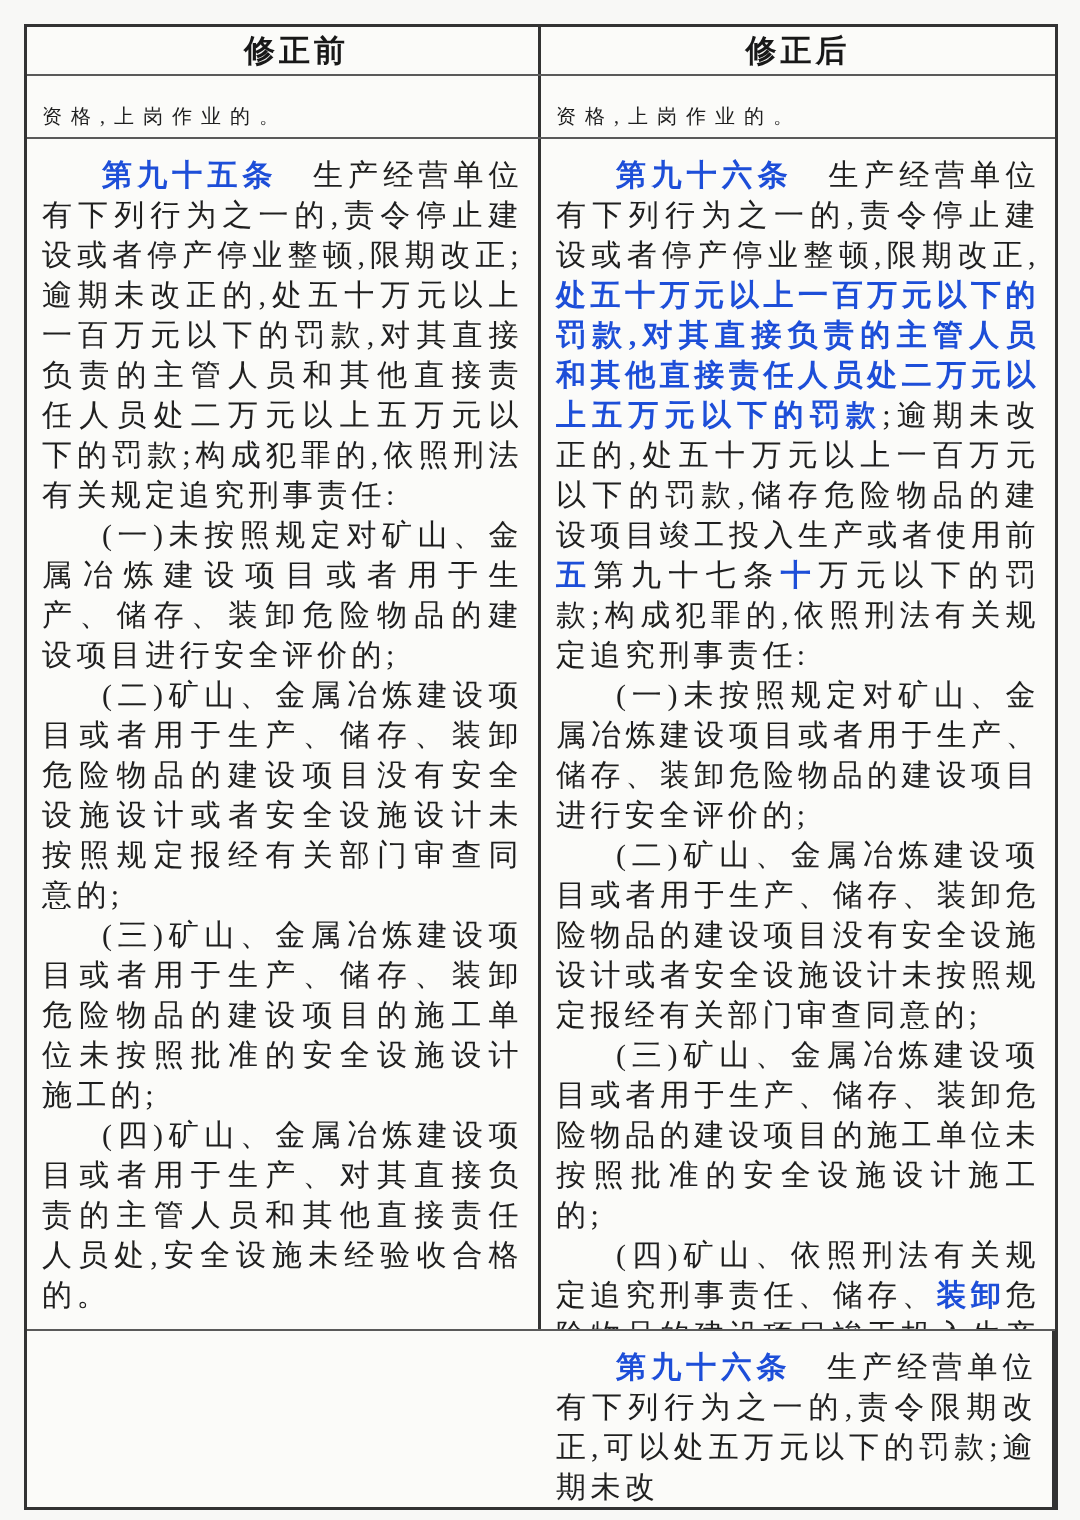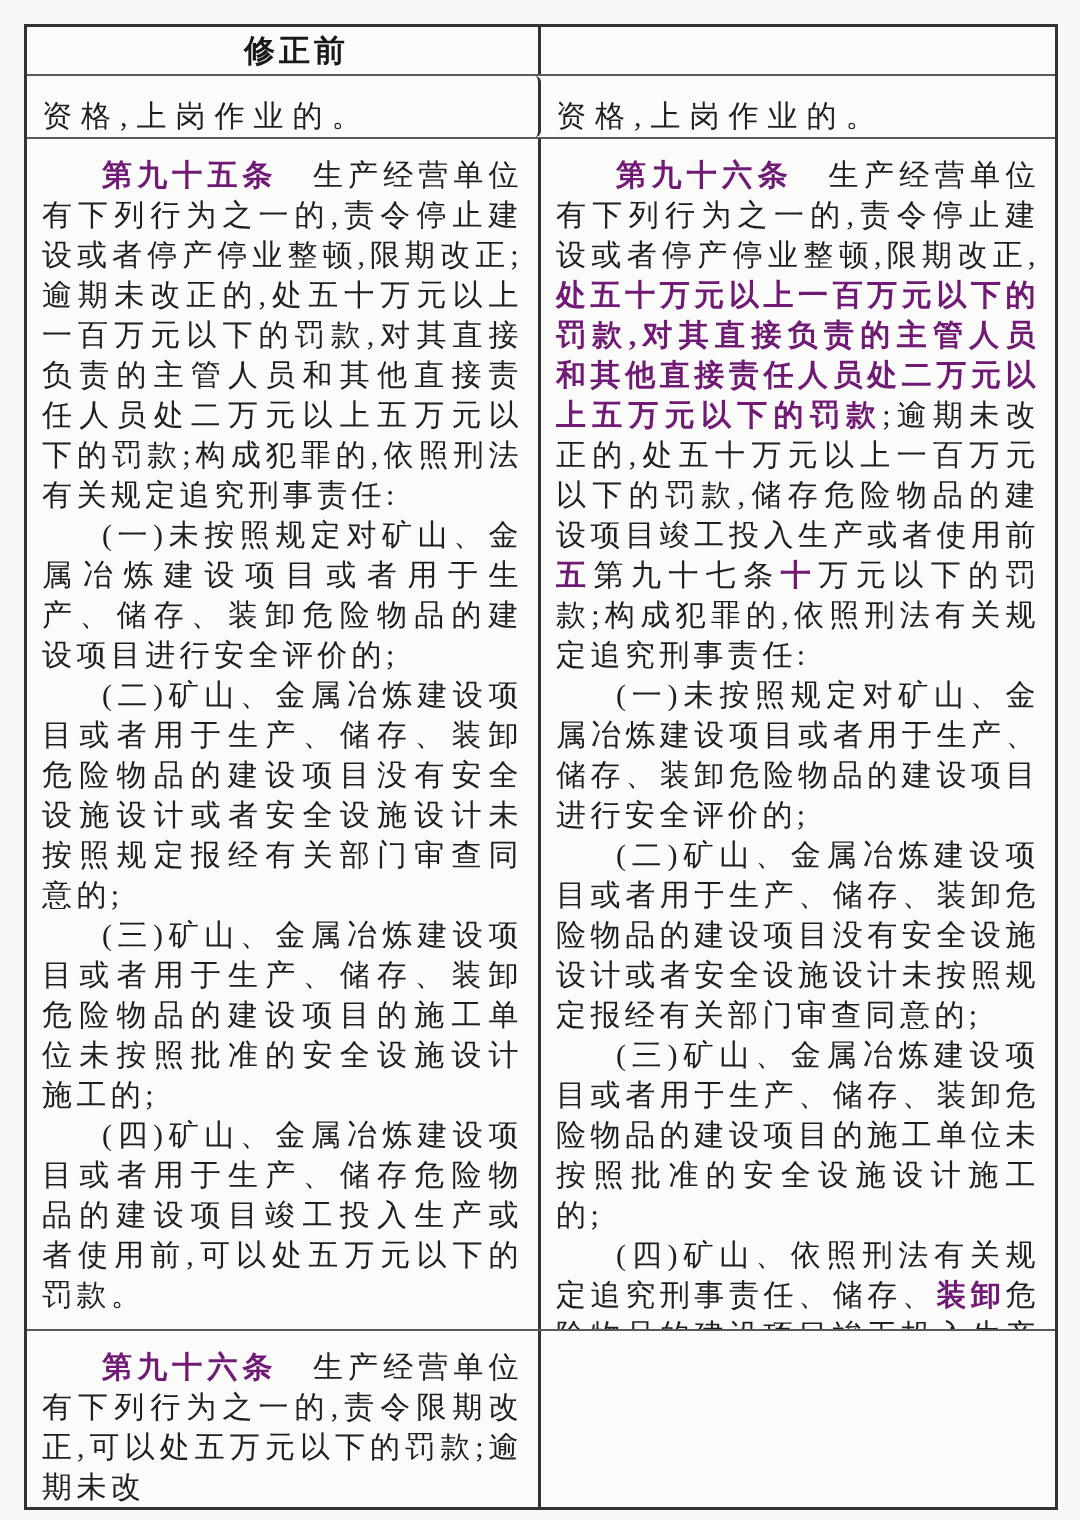--- a/index.html
+++ b/index.html
@@ -29,86 +29,86 @@
     background: #fbfbf9;
   }
   .row {
     display: flex;
     flex-direction: row;
     box-sizing: border-box;
   }
   .row-header   { height: 66px;  border-bottom: 2px solid #5a5a5a; }
   .row-fragment { height: 84px;  border-bottom: 2px solid #5a5a5a; }
   .row-main     { height: 1192px; border-bottom: 2px solid #5a5a5a; }
-  .row-bottom   { flex: 1; }
+  .row-bottom   { flex: 1; justify-content: flex-end; }
   .cell {
     box-sizing: border-box;
     width: 50%;
     overflow: hidden;
   }
   .cell-left {
     border-right: 3px solid #333333;
     padding-left: 28px;
   }
   .header-cell {
     display: flex;
     align-items: center;
     justify-content: center;
     font-size: 31px;
     font-weight: bold;
     letter-spacing: 4px;
     color: #181818;
   }
   .frag-cell {
     padding: 20px 14px 0 15px;
-    font-size: 30px;
+    font-size: 20px;
     line-height: 40px;
     letter-spacing: 9px;
     white-space: nowrap;
-    border-radius: 6px;
   }
   .body-cell {
     padding: 16px 15px 0 15px;
     font-size: 30px;
     line-height: 40px;
     letter-spacing: 4.4px;
     text-align: justify;
     text-justify: inter-character;
   }
   .para {
     margin: 0;
     text-indent: 2em;
   }
   .seg-bold {
     font-weight: bold;
-    color: #701a75;
+    color: #1d4ed8;
   }
 </style>
 </head>
 <body>
 
 <div class="page">
   <div class="cmp-table">
 
     <div class="row row-header">
       <div class="cell cell-left header-cell">修正前</div>
+      <div class="cell header-cell">修正后</div>
     </div>
 
     <div class="row row-fragment">
       <div class="cell cell-left frag-cell">资格,上岗作业的。</div>
       <div class="cell frag-cell">资格,上岗作业的。</div>
     </div>
 
     <div class="row row-main">
       <div class="cell cell-left body-cell">
           <p class="para"><span class="seg-bold">第九十五条</span><span>　生产经营单位有下列行为之一的,责令停止建设或者停产停业整顿,限期改正;逾期未改正的,处五十万元以上一百万元以下的罚款,对其直接负责的主管人员和其他直接责任人员处二万元以上五万元以下的罚款;构成犯罪的,依照刑法有关规定追究刑事责任:</span></p>
           <p class="para"><span>(一)未按照规定对矿山、金属冶炼建设项目或者用于生产、储存、装卸危险物品的建设项目进行安全评价的;</span></p>
           <p class="para"><span>(二)矿山、金属冶炼建设项目或者用于生产、储存、装卸危险物品的建设项目没有安全设施设计或者安全设施设计未按照规定报经有关部门审查同意的;</span></p>
           <p class="para"><span>(三)矿山、金属冶炼建设项目或者用于生产、储存、装卸危险物品的建设项目的施工单位未按照批准的安全设施设计施工的;</span></p>
-          <p class="para"><span>(四)矿山、金属冶炼建设项目或者用于生产、储存危险物品的建设项目竣工投入生产或者使用前,可以处五万元以下的罚款。</span></p>
+          <p class="para"><span>(四)矿山、金属冶炼建设项目或者用于生产、对其直接负责的主管人员和其他直接责任人员处,安全设施未经验收合格的。</span></p>
         </div>
       <div class="cell body-cell">
           <p class="para"><span class="seg-bold">第九十六条</span><span>　生产经营单位有下列行为之一的,责令停止建设或者停产停业整顿,限期改正,</span><span class="seg-bold">处五十万元以上一百万元以下的罚款,对其直接负责的主管人员和其他直接责任人员处二万元以上五万元以下的罚款</span><span>;逾期未改正的,处五十万元以上一百万元以下的罚款,储存危险物品的建设项目竣工投入生产或者使用前</span><span class="seg-bold">五</span><span>第九十七条</span><span class="seg-bold">十</span><span>万元以下的罚款;构成犯罪的,依照刑法有关规定追究刑事责任:</span></p>
           <p class="para"><span>(一)未按照规定对矿山、金属冶炼建设项目或者用于生产、储存、装卸危险物品的建设项目进行安全评价的;</span></p>
           <p class="para"><span>(二)矿山、金属冶炼建设项目或者用于生产、储存、装卸危险物品的建设项目没有安全设施设计或者安全设施设计未按照规定报经有关部门审查同意的;</span></p>
           <p class="para"><span>(三)矿山、金属冶炼建设项目或者用于生产、储存、装卸危险物品的建设项目的施工单位未按照批准的安全设施设计施工的;</span></p>
           <p class="para"><span>(四)矿山、依照刑法有关规定追究刑事责任、储存、</span><span class="seg-bold">装卸</span><span>危险物品的建设项目竣工投入生产或者使用前,安全设施未经验收合格的。</span></p>
         </div>
     </div>
 

